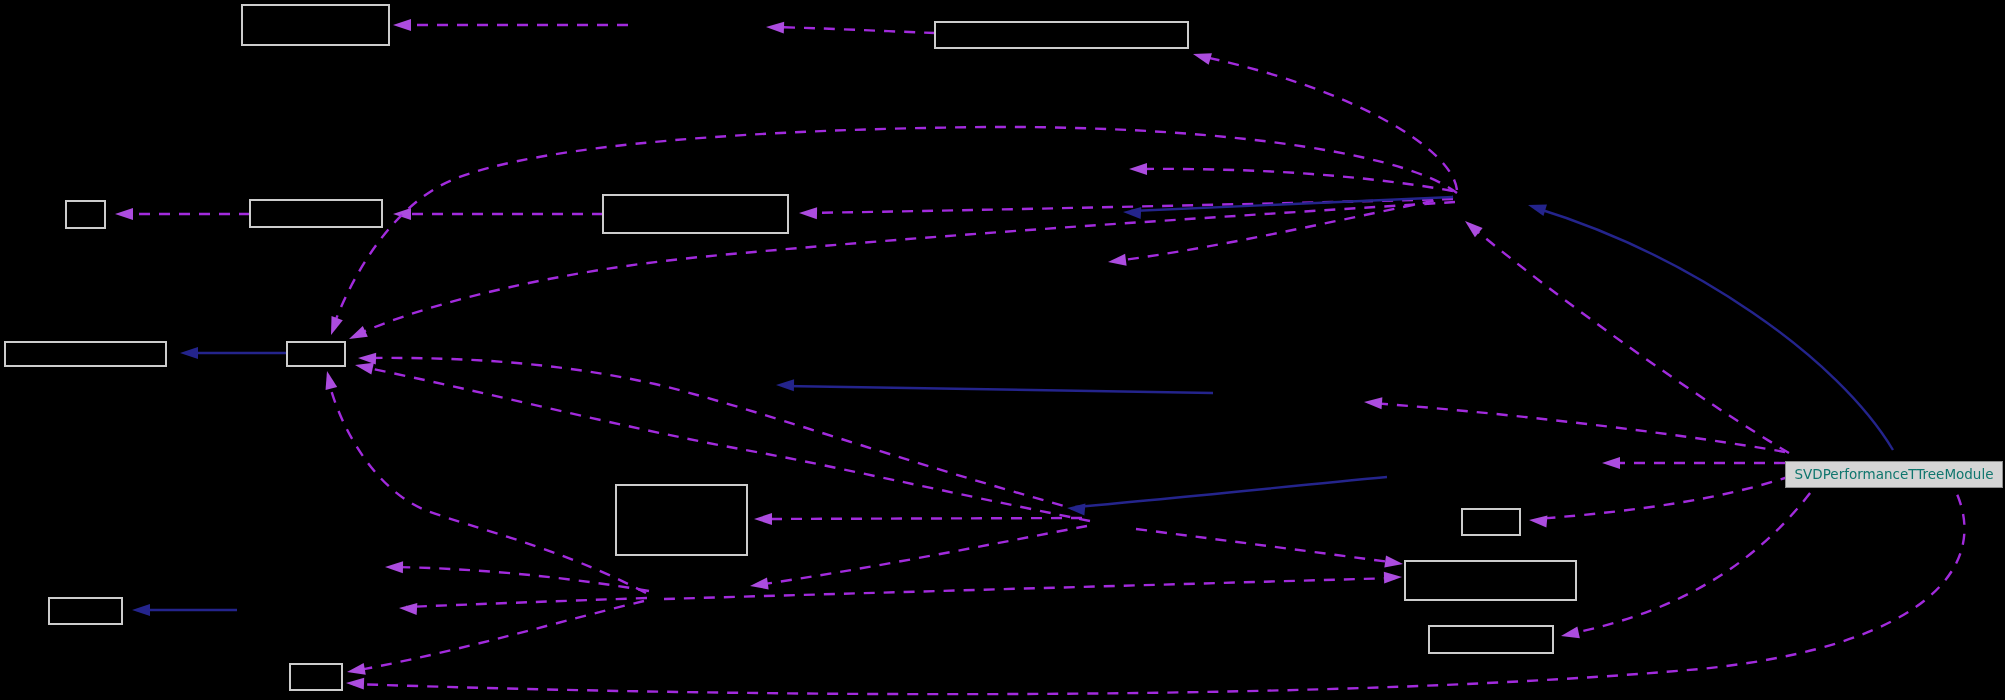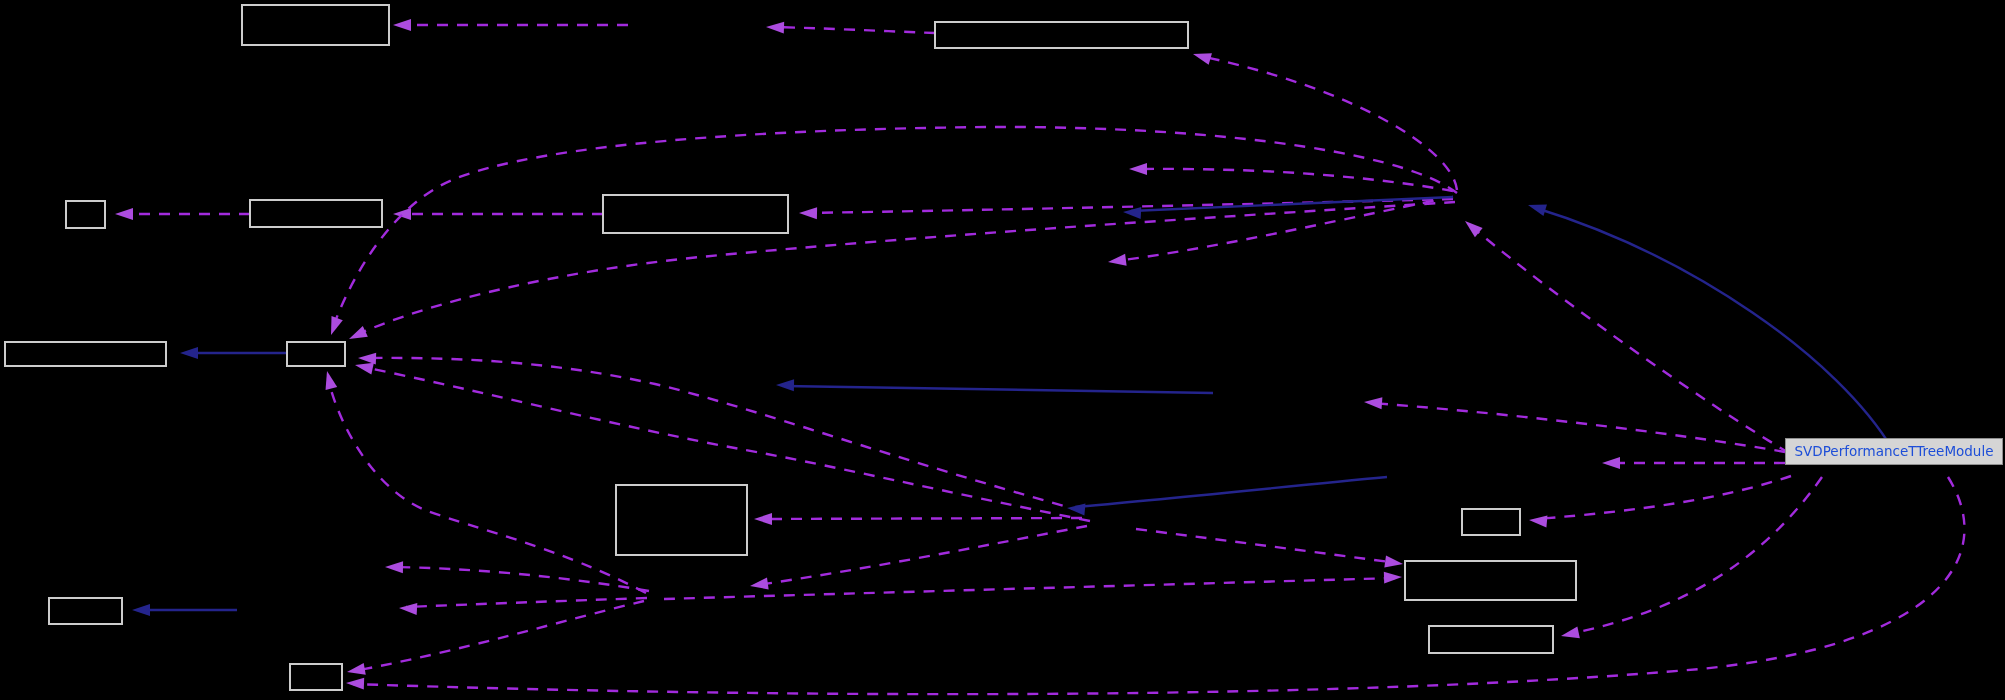--- a/index.html
+++ b/index.html
@@ -111,14 +111,14 @@
       <rect x="603" y="195" width="185" height="38" fill="#000000" stroke="#CCCCCC" stroke-width="2"></rect>
       <rect x="5" y="342" width="161" height="24" fill="#000000" stroke="#CCCCCC" stroke-width="2"></rect>
       <rect x="287" y="342" width="58" height="24" fill="#000000" stroke="#CCCCCC" stroke-width="2"></rect>
       <rect x="616" y="485" width="131" height="70" fill="#000000" stroke="#CCCCCC" stroke-width="2"></rect>
       <rect x="49" y="598" width="73" height="26" fill="#000000" stroke="#CCCCCC" stroke-width="2"></rect>
       <rect x="290" y="664" width="52" height="26" fill="#000000" stroke="#CCCCCC" stroke-width="2"></rect>
       <rect x="1462" y="509" width="58" height="26" fill="#000000" stroke="#CCCCCC" stroke-width="2"></rect>
       <rect x="1405" y="561" width="171" height="39" fill="#000000" stroke="#CCCCCC" stroke-width="2"></rect>
       <rect x="1429" y="626" width="124" height="27" fill="#000000" stroke="#CCCCCC" stroke-width="2"></rect>
     </svg>
-  <div class="graph-label" id="svd-label" style="left: 1785px; top: 438px; width: 218px; height: 27px; background: rgb(213, 213, 213); border: 1.5px solid rgb(143, 143, 143); color: #1d4ed8;">SVDPerformanceTTreeModule</div>
+  <div class="graph-label" id="svd-label" style="left: 1785px; top: 461px; width: 218px; height: 27px; background: rgb(213, 213, 213); border: 1.5px solid rgb(143, 143, 143); color: #0f766e;">SVDPerformanceTTreeModule</div>
 </div>
 
 </body></html>

